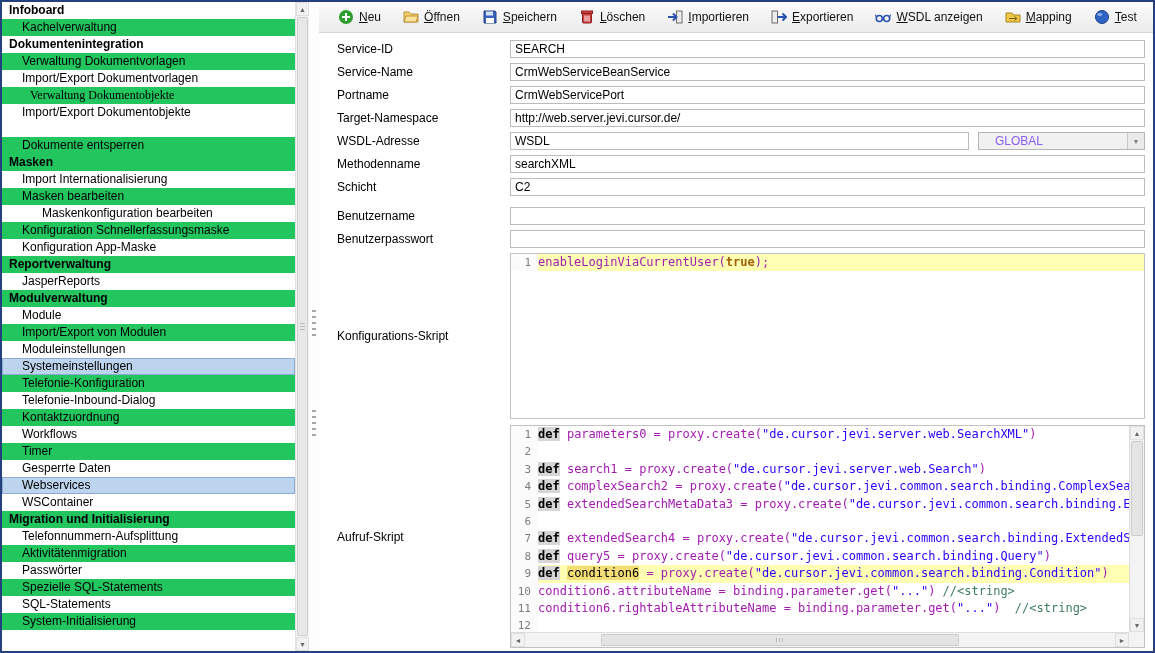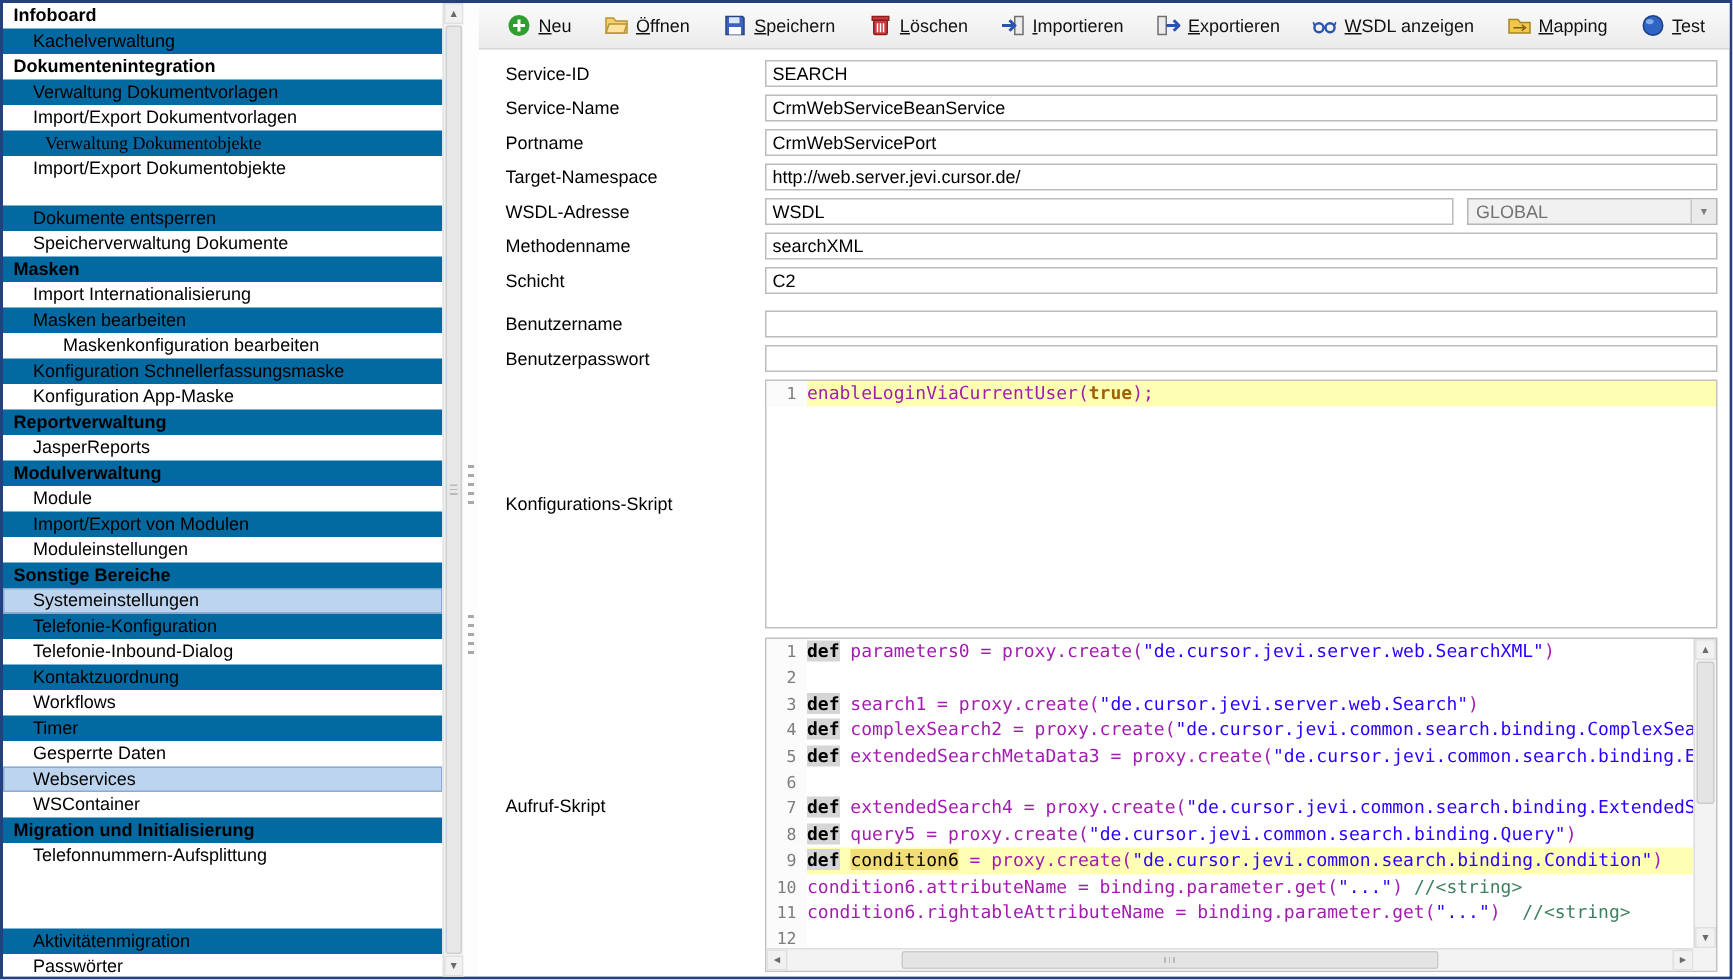--- a/index.html
+++ b/index.html
@@ -7,21 +7,21 @@
   body { width:1155px; height:653px; font-family:"Liberation Sans",sans-serif; }
 
   .window { width:1155px; height:653px; border:2px solid #24407e; background:#fff;
             display:flex; overflow:hidden; position:relative; font-size:12px; }
 
   
   .sidebar { width:307px; flex-shrink:0; display:flex; background:#fff; }
   .tree { flex:1; overflow:hidden; }
   .tree-row { height:17px; line-height:17px; white-space:nowrap; overflow:hidden;
               color:#000; cursor:default; font-size:12px; }
-  .tree-row.alt { background:#0369a1; }
+  .tree-row.alt { background:#22c55e; }
   .tree-row.hdr { font-weight:bold; }
   .tree-row.sel { background:#bdd4ee; outline:1px solid #8cabd4; outline-offset:-1px; }
 
   .vscrollbar { width:14px; flex-shrink:0; background:#f2f2f2; border-left:1px solid #e2e2e2;
                 display:flex; flex-direction:column; }
   .sb-arrow { height:14px; line-height:14px; text-align:center; font-size:7px; color:#6a6a6a;
               background:#f1f1f1; border:1px solid #e0e0e0; cursor:default; }
   .sb-track { flex:1; position:relative; }
   .sb-thumb { position:absolute; left:1px; right:1px; top:1px; bottom:1px;
               background:#e7e7e7; border:1px solid #cfcfcf; border-radius:2px; }
@@ -49,21 +49,21 @@
   .content { flex:1; padding:7px 8px 0 18px; overflow:hidden; }
   .form-row { display:flex; margin-bottom:5px; }
   .form-row.gap { margin-top:11px; }
   .form-label { width:173px; flex-shrink:0; line-height:18px; color:#000; }
   .form-label.center-label { display:flex; align-items:center; line-height:normal; }
   .form-field { flex:1; min-width:0; display:flex; }
   .text-input { flex:1; min-width:0; height:18px; border:1px solid #bcbcbc; background:#fff;
                 font:12px "Liberation Sans",sans-serif; padding:0 4px; color:#000; outline:none; }
   .combo { width:167px; flex-shrink:0; margin-left:9px; height:18px; border:1px solid #b5b5b5;
            background:#f1f1f1; display:flex; align-items:center; cursor:default; }
-  .combo-val { flex:1; padding-left:5px; color:#737373; overflow:hidden; white-space:nowrap; }
+  .combo-val { flex:1; padding-left:16px; color:#8b5cf6; overflow:hidden; white-space:nowrap; }
   .combo-arrow { width:17px; height:16px; border-left:1px solid #c8c8c8; background:#eaeaea;
                  display:flex; align-items:center; justify-content:center; font-size:7px; color:#7e7e7e; }
 
   
   .editor-row { margin-bottom:6px; }
   .editor { flex:1; min-width:0; border:1px solid #c2c2c2; background:#fff; position:relative; overflow:hidden; }
   .ed-konfig { height:166px; }
   .ed-aufruf { height:223px; }
   .code-lines { position:absolute; inset:0; overflow:hidden;
                 font-family:"DejaVu Sans Mono",monospace; font-size:12px; }
@@ -105,46 +105,44 @@
   <div class="sidebar">
     <div class="tree" id="tree">
         <div class="tree-row hdr" style="padding-left: 7px;">Infoboard</div>
         <div class="tree-row alt" style="padding-left: 20px;">Kachelverwaltung</div>
         <div class="tree-row hdr" style="padding-left: 7px;">Dokumentenintegration</div>
         <div class="tree-row alt" style="padding-left: 20px;">Verwaltung Dokumentvorlagen</div>
         <div class="tree-row" style="padding-left: 20px;">Import/Export Dokumentvorlagen</div>
         <div class="tree-row alt" style="padding-left: 28px; font-family: Liberation Serif, serif;">Verwaltung Dokumentobjekte</div>
         <div class="tree-row" style="padding-left: 20px;">Import/Export Dokumentobjekte</div>
         <div class="tree-row alt" style="padding-left: 20px; margin-top: 16px;">Dokumente entsperren</div>
-        <div class="tree-row" style="padding-left: 20px;">Speicherverwaltung Dokumente</div>
         <div class="tree-row alt hdr" style="padding-left: 7px;">Masken</div>
         <div class="tree-row" style="padding-left: 20px;">Import Internationalisierung</div>
         <div class="tree-row alt" style="padding-left: 20px;">Masken bearbeiten</div>
         <div class="tree-row" style="padding-left: 20px; margin-left: 20px;">Maskenkonfiguration bearbeiten</div>
         <div class="tree-row alt" style="padding-left: 20px;">Konfiguration Schnellerfassungsmaske</div>
         <div class="tree-row" style="padding-left: 20px;">Konfiguration App-Maske</div>
         <div class="tree-row alt hdr" style="padding-left: 7px;">Reportverwaltung</div>
         <div class="tree-row" style="padding-left: 20px;">JasperReports</div>
         <div class="tree-row alt hdr" style="padding-left: 7px;">Modulverwaltung</div>
         <div class="tree-row" style="padding-left: 20px;">Module</div>
         <div class="tree-row alt" style="padding-left: 20px;">Import/Export von Modulen</div>
         <div class="tree-row" style="padding-left: 20px;">Moduleinstellungen</div>
-        <div class="tree-row alt hdr" style="padding-left: 7px;">Sonstige Bereiche</div>
         <div class="tree-row sel" style="padding-left: 20px;">Systemeinstellungen</div>
         <div class="tree-row alt" style="padding-left: 20px;">Telefonie-Konfiguration</div>
         <div class="tree-row" style="padding-left: 20px;">Telefonie-Inbound-Dialog</div>
         <div class="tree-row alt" style="padding-left: 20px;">Kontaktzuordnung</div>
         <div class="tree-row" style="padding-left: 20px;">Workflows</div>
         <div class="tree-row alt" style="padding-left: 20px;">Timer</div>
         <div class="tree-row" style="padding-left: 20px;">Gesperrte Daten</div>
         <div class="tree-row alt sel" style="padding-left: 20px;">Webservices</div>
         <div class="tree-row" style="padding-left: 20px;">WSContainer</div>
         <div class="tree-row alt hdr" style="padding-left: 7px;">Migration und Initialisierung</div>
         <div class="tree-row" style="padding-left: 20px;">Telefonnummern-Aufsplittung</div>
-        <div class="tree-row alt" style="padding-left: 20px; margin-top: 40px;">Aktivitätenmigration</div>
+        <div class="tree-row alt" style="padding-left: 20px;">Aktivitätenmigration</div>
         <div class="tree-row" style="padding-left: 20px;">Passwörter</div>
         <div class="tree-row alt" style="padding-left: 20px;">Spezielle SQL-Statements</div>
         <div class="tree-row" style="padding-left: 20px;">SQL-Statements</div>
         <div class="tree-row alt" style="padding-left: 20px;">System-Initialisierung</div>
       </div>
     <div class="vscrollbar">
       <div class="sb-arrow">▲</div>
       <div class="sb-track">
         <div class="sb-thumb">
           <div class="sb-grip"></div>

